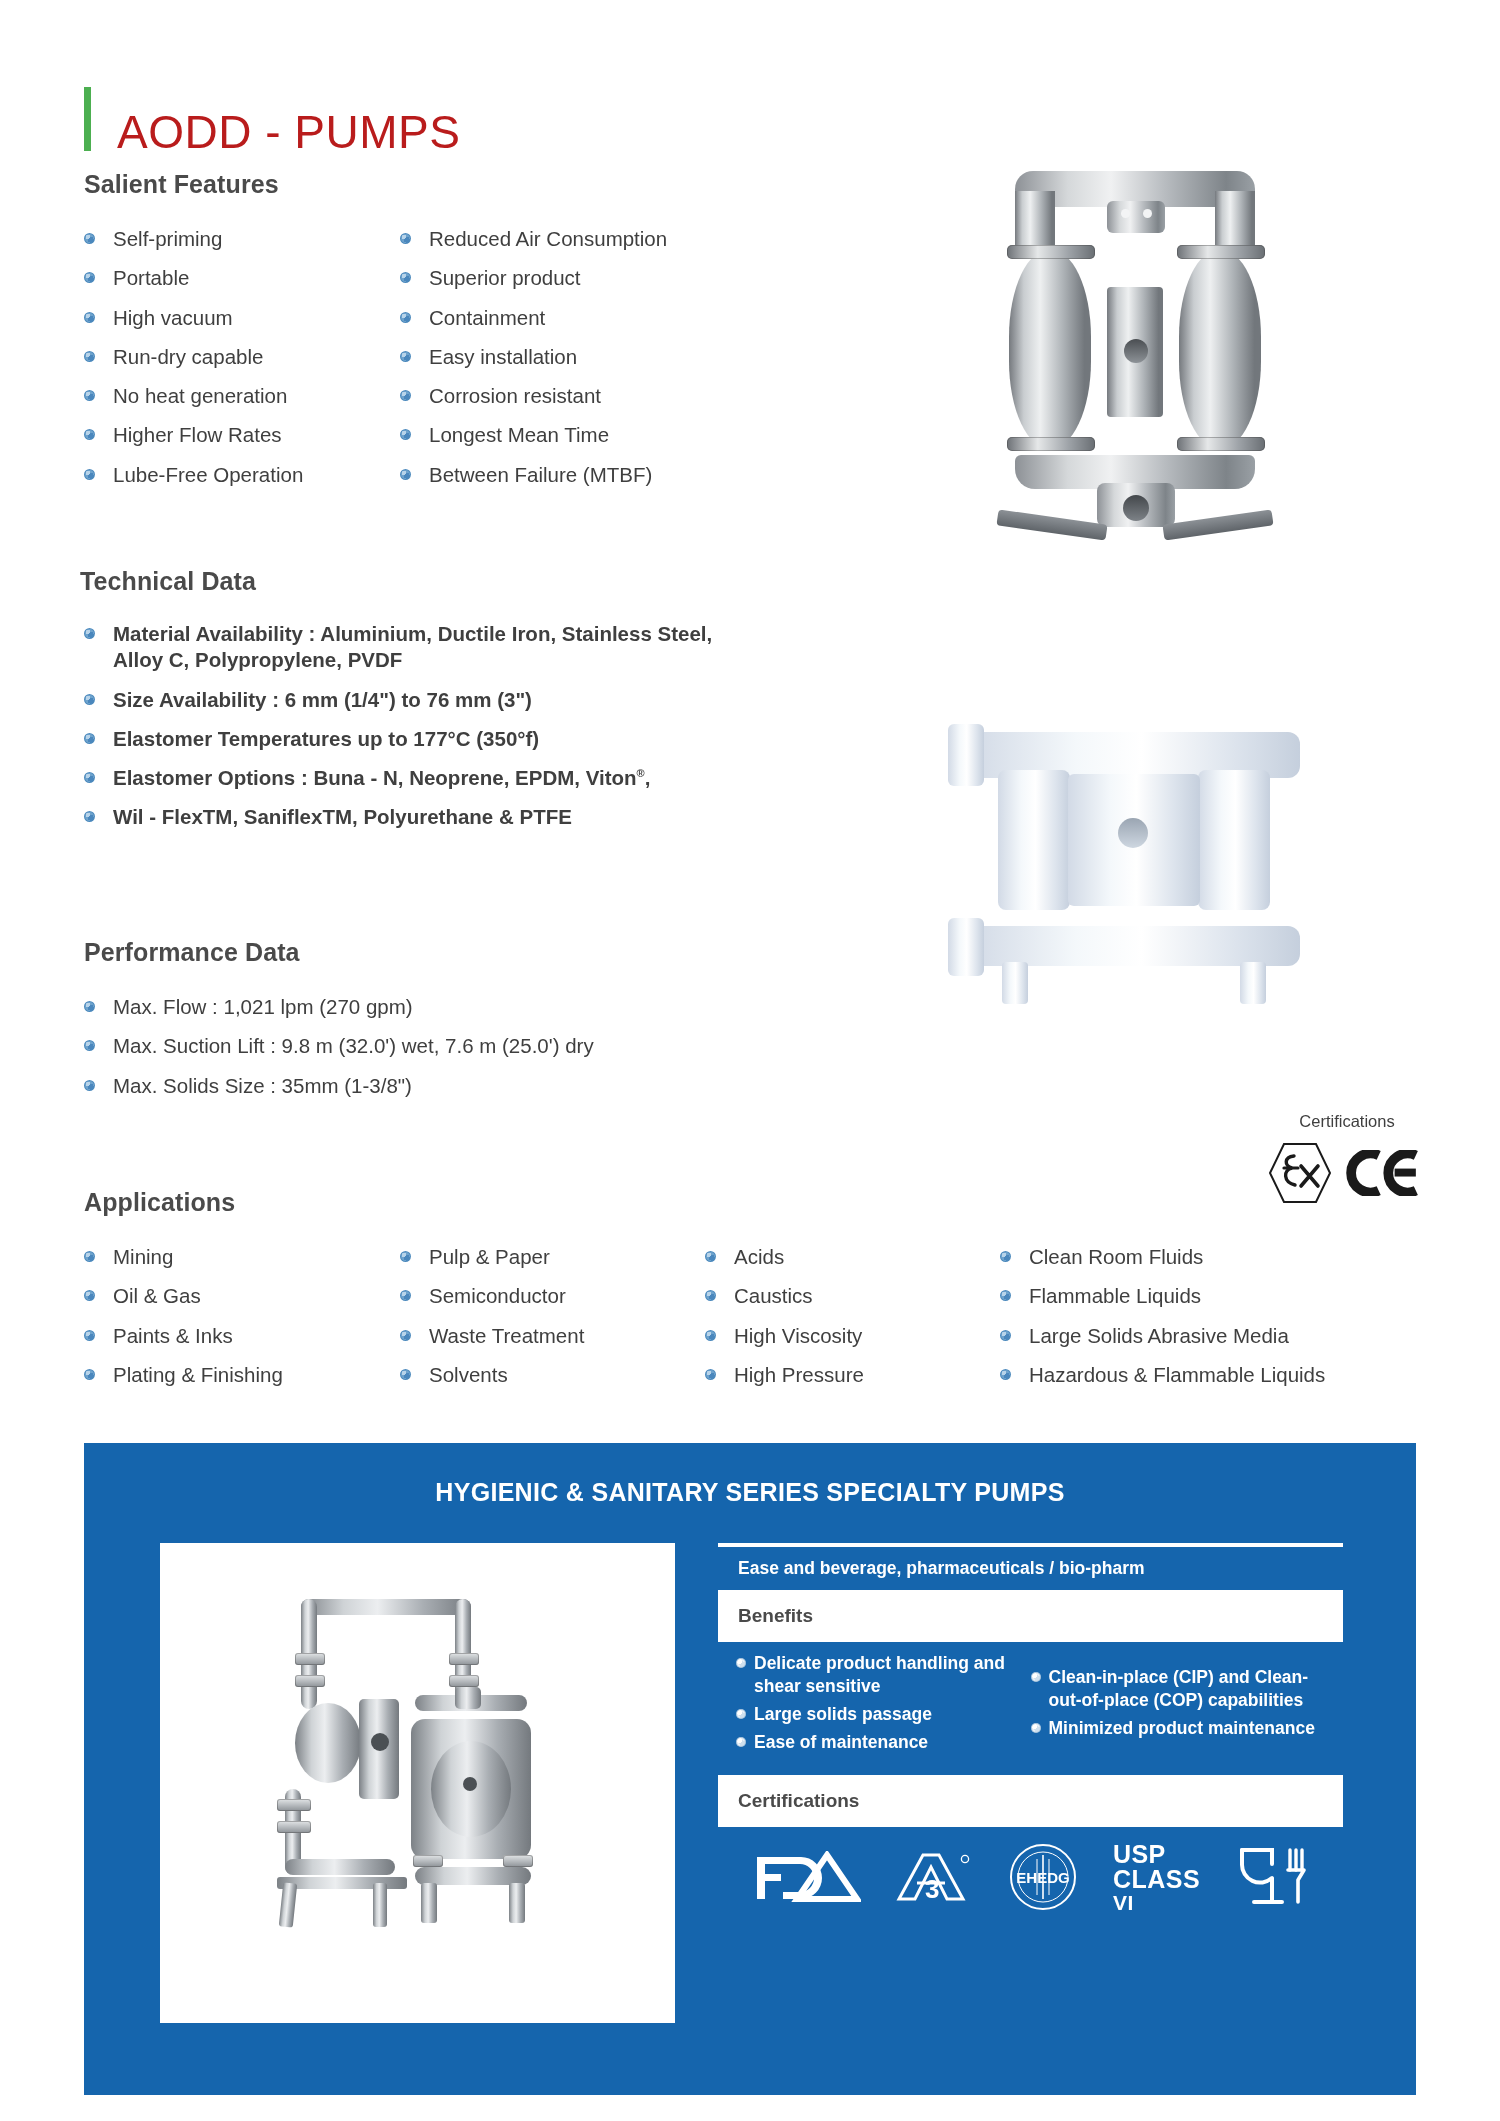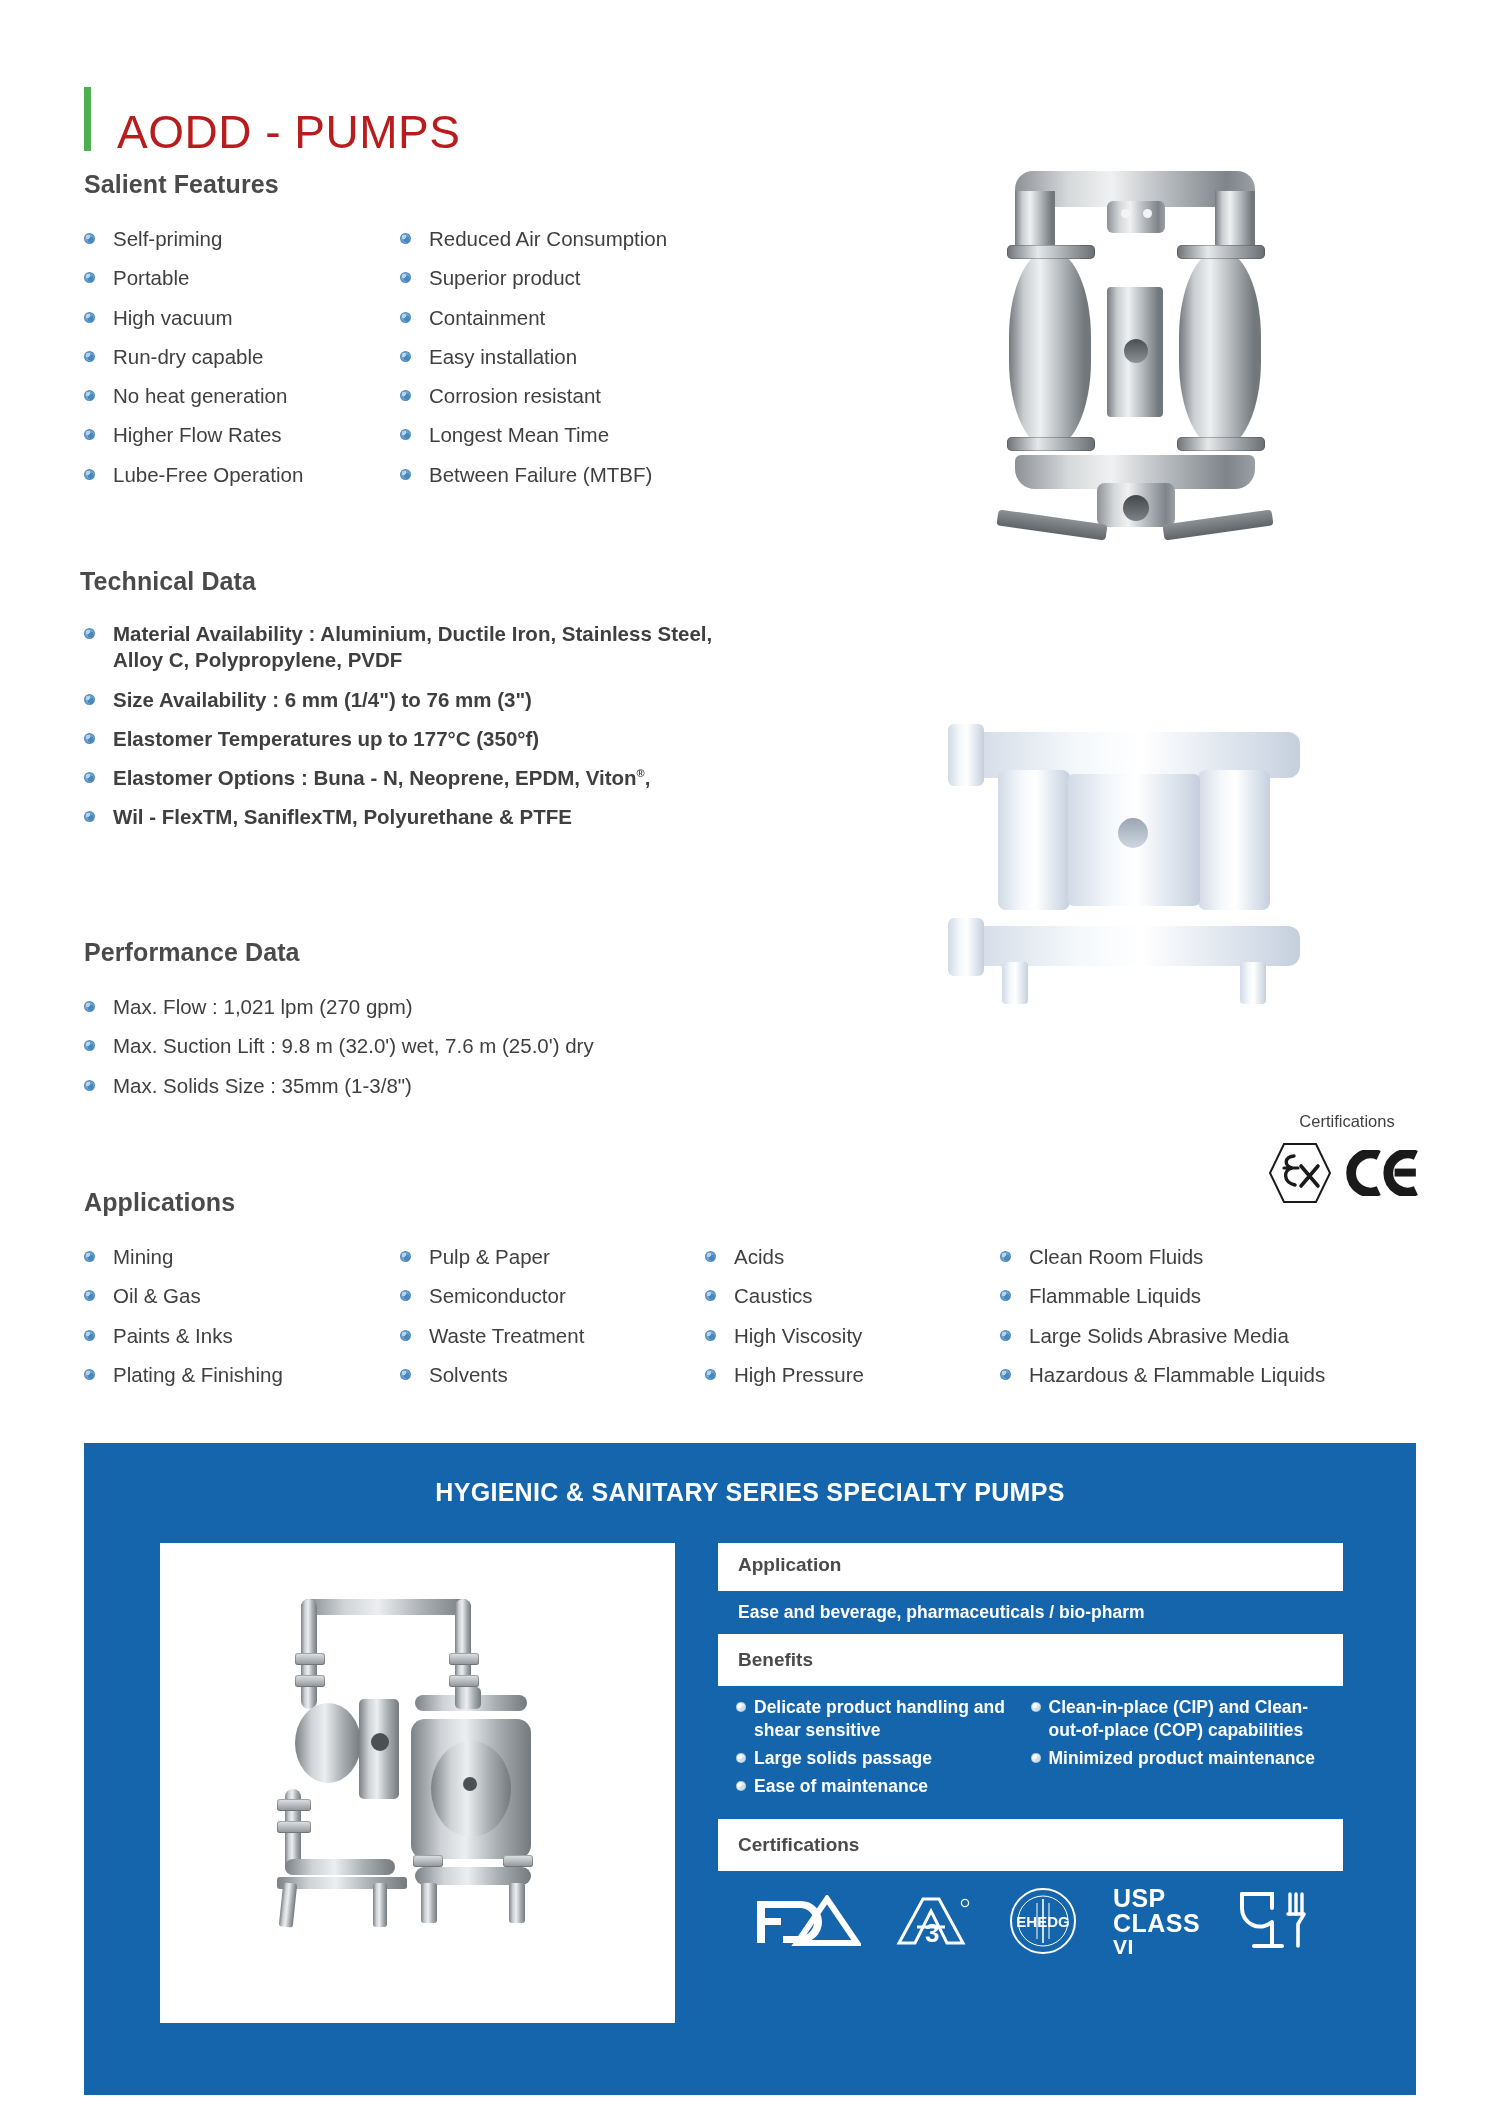--- a/index.html
+++ b/index.html
@@ -75,21 +75,21 @@
   .panel { position:absolute; background:#1565AD; }
   .panel-title {
     position:absolute; width:100%; text-align:center;
     color:#ffffff; font-size:25px; font-weight:bold; letter-spacing:0.3px;
   }
   .panel-photo { position:absolute; background:#ffffff; }
   .info { position:absolute; }
   .row-white { background:#ffffff; padding:11px 20px; font-size:19px; font-weight:bold; color:#4a4a4a; }
   .row-blue { background:#1565AD; padding:11px 20px; font-size:17.5px; font-weight:bold; color:#ffffff; }
   .gap { height:4px; background:#ffffff; }
-  .ben-grid { display:flex; background:#1565AD; padding:10px 18px 16px 18px; }
+  .ben-grid { display:flex; background:#1565AD; padding:10px 18px 16px 18px;align-items:center; }
   .ben-col { width:50%; }
   .ben-item { display:flex; align-items:flex-start; margin-bottom:5px; }
   .ben-dot {
     width:10px; height:10px; border-radius:50%; flex:0 0 auto; margin-top:6px; margin-right:8px;
     background:
       radial-gradient(circle at 35% 35%, #ffffff 0 25%, rgba(0,0,0,0) 26%),
       radial-gradient(circle at 64% 64%, #cfe0ee 0 32%, rgba(0,0,0,0) 33%),
       #e8f0f7;
     box-shadow: inset 0 0 0 1px #a9c5dd;
   }
@@ -391,21 +391,20 @@
 
     <div class="sm" style="left:22px; top:286px; width:130px; height:12px; border-radius:3px;"></div>
     <div class="sm" style="left:26px; top:292px; width:14px; height:44px; border-radius:3px; transform:rotate(6deg);"></div>
     <div class="sm" style="left:118px; top:292px; width:14px; height:44px; border-radius:3px;"></div>
     <div class="sm" style="left:166px; top:292px; width:16px; height:40px; border-radius:3px;"></div>
     <div class="sm" style="left:254px; top:292px; width:16px; height:40px; border-radius:3px;"></div>
   </div>
 </div>
 
 <div class="info" style="left:718px; top:1543px; width:625px;">
-  <div class="row-white">Application</div>
   <div class="gap"></div>
   <div class="row-blue">Ease and beverage, pharmaceuticals / bio-pharm</div>
   <div class="gap"></div>
   <div class="row-white">Benefits</div>
   <div class="gap"></div>
 
   <div class="ben-grid">
     <div class="ben-col">
       <div class="ben-item">
           <span class="ben-dot"></span>

